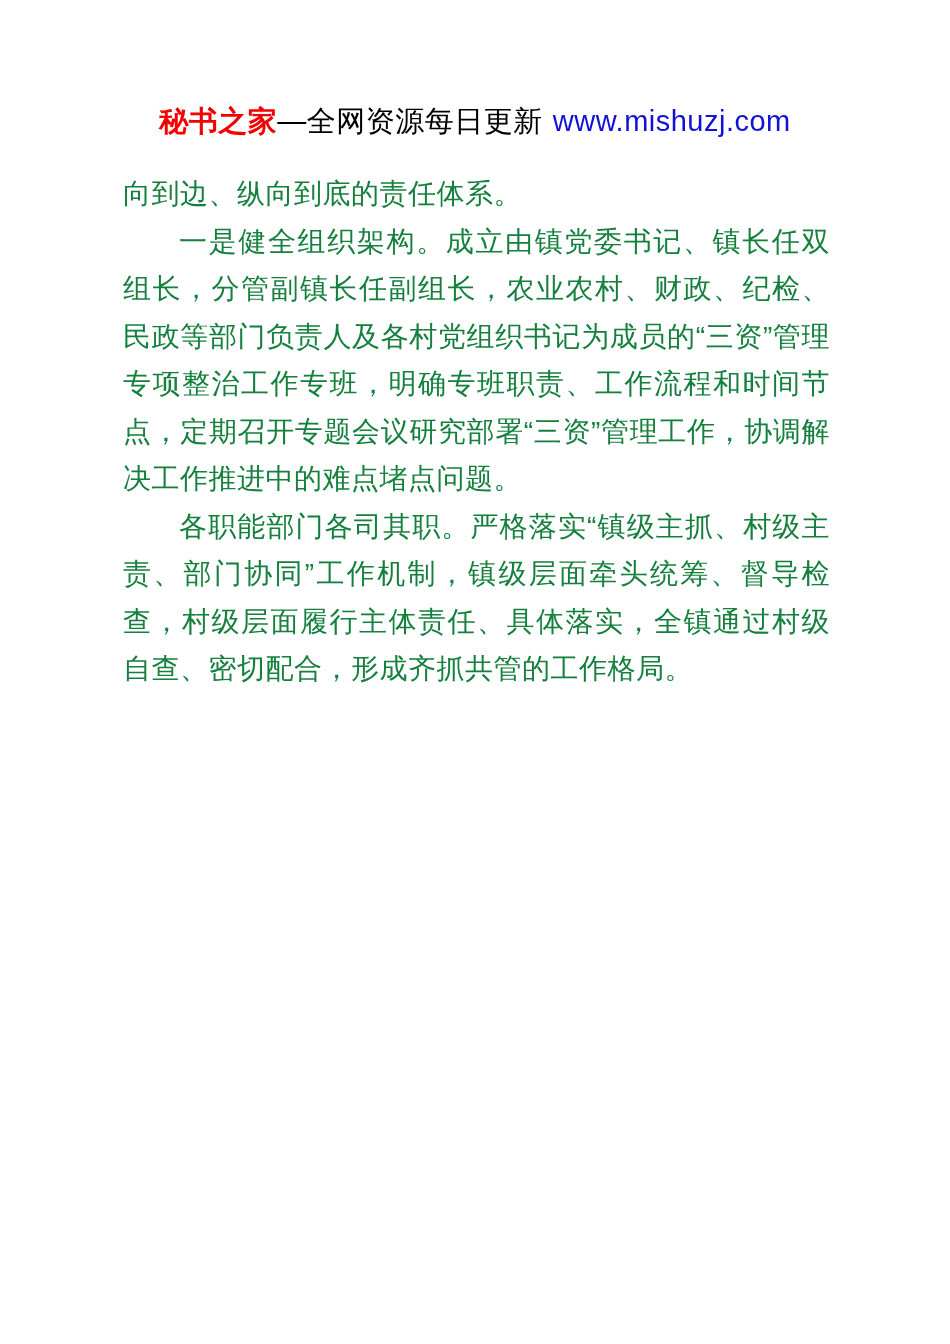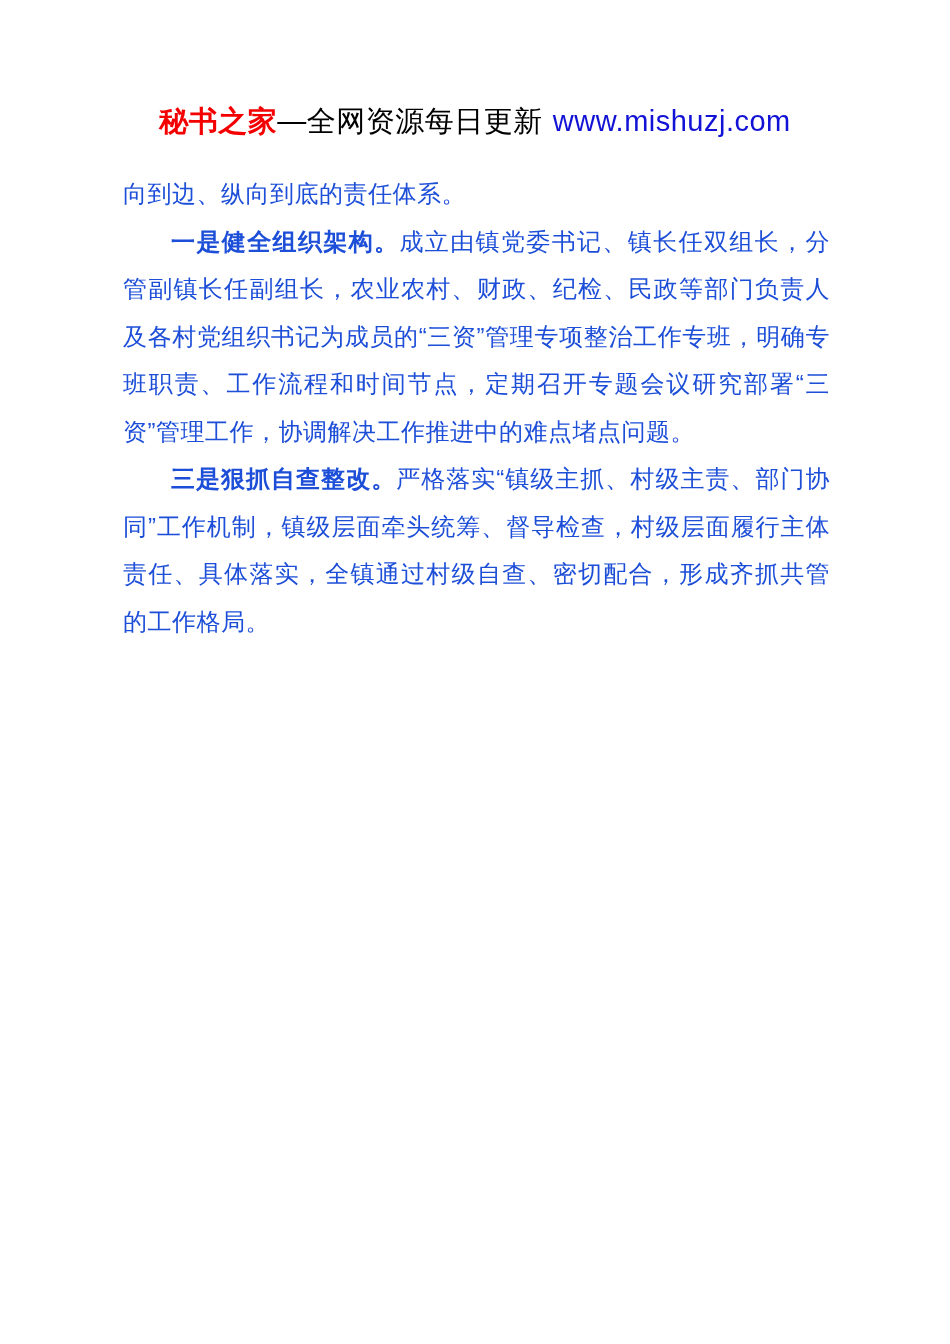--- a/index.html
+++ b/index.html
@@ -37,46 +37,46 @@
   .site-url {
     color: #1212d6;
     text-decoration: none;
     margin-left: 0.35em;
   }
   .doc-body {
     position: absolute;
     left: 123px;
     top: 170px;
     width: 707px;
-    color: #1d4ed8;
-    font-size: 24px;
+    color: #15803d;
+    font-size: 28px;
     line-height: 47.5px;
     text-align: justify;
     text-justify: inter-character;
     letter-spacing: 0.5px;
   }
   .doc-body p {
     margin: 0;
     padding: 0;
   }
   .doc-body p.indent {
     text-indent: 2em;
   }
   .para-lead {
-    font-weight: bold;
+    font-weight: normal;
   }
 </style>
 </head>
 <body>
 
 <div class="page">
 
   <div class="site-header">
     <span class="site-name">秘书之家</span><span class="separator">—</span><span class="tagline">全网资源每日更新</span><a class="site-url" href="#">www.mishuzj.com</a>
   </div>
 
   <div class="doc-body">
     <p><span class="para-text">向到边、纵向到底的责任体系。</span></p>
     <p class="indent"><span class="para-lead">一是健全组织架构。</span><span class="para-text">成立由镇党委书记、镇长任双组长，分管副镇长任副组长，农业农村、财政、纪检、民政等部门负责人及各村党组织书记为成员的“三资”管理专项整治工作专班，明确专班职责、工作流程和时间节点，定期召开专题会议研究部署“三资”管理工作，协调解决工作推进中的难点堵点问题。</span></p>
-    <p class="indent"><span class="para-lead">三是狠抓自查整改。</span><span class="para-text">严格落实“镇级主抓、村级主责、部门协同”工作机制，镇级层面牵头统筹、督导检查，村级层面履行主体责任、具体落实，全镇通过村级自查、密切配合，形成齐抓共管的工作格局。</span></p>
+    <p class="indent"><span class="para-lead">各职能部门各司其职。</span><span class="para-text">严格落实“镇级主抓、村级主责、部门协同”工作机制，镇级层面牵头统筹、督导检查，村级层面履行主体责任、具体落实，全镇通过村级自查、密切配合，形成齐抓共管的工作格局。</span></p>
   </div>
 
 </div>
 
 </body></html>

